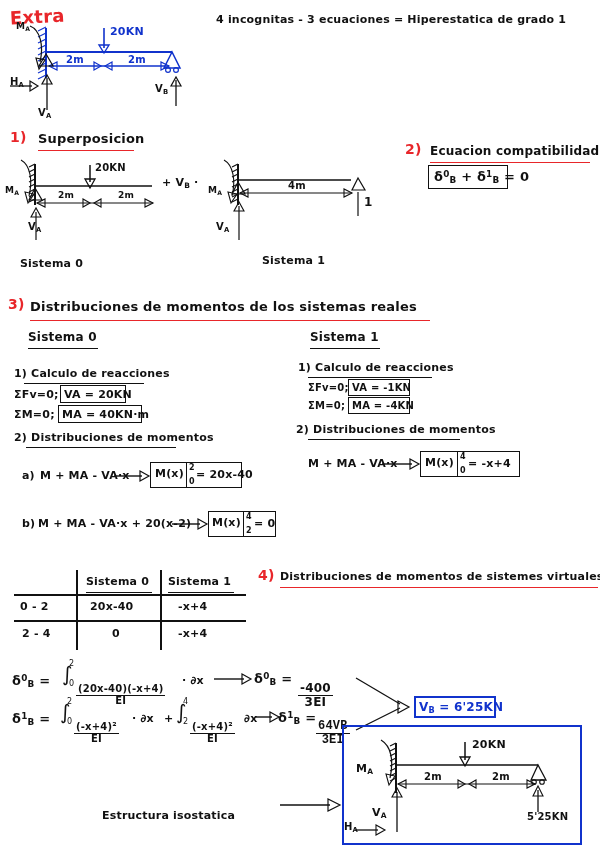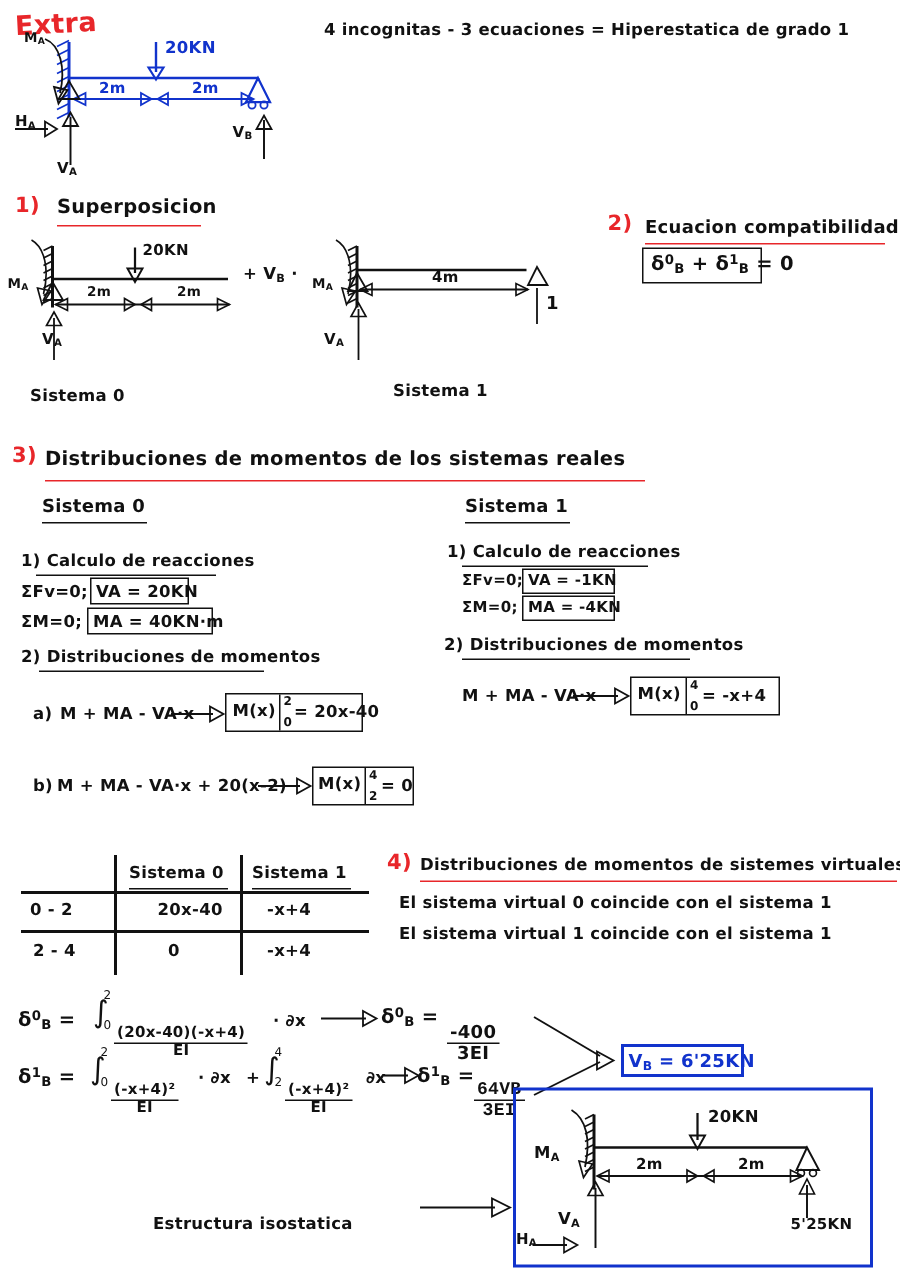--- a/index.html
+++ b/index.html
@@ -275,33 +275,31 @@
     <div class="hr" style="left:0px;top:50px;width:232px;"></div>
     <div class="vr" style="left:62px;top:0px;height:80px;"></div>
     <div class="vr" style="left:146px;top:0px;height:80px;"></div>
 
     <div class="t hand s11 blk" style="left:72px;top:6px;">Sistema 0</div>
     <div class="ulineblk" style="left:72px;top:22px;width:66px;"></div>
     <div class="t hand s11 blk" style="left:154px;top:6px;">Sistema 1</div>
     <div class="ulineblk" style="left:154px;top:22px;width:66px;"></div>
 
     <div class="t hand s11 blk" style="left:6px;top:31px;">0 - 2</div>
-    <div class="t hand s11 blk" style="left:76px;top:31px;margin-left:15px;">20x-40</div>
+    <div class="t hand s11 blk" style="left:76px;top:31px;">20x-40</div>
     <div class="t hand s11 blk" style="left:164px;top:31px;">-x+4</div>
 
     <div class="t hand s11 blk" style="left:8px;top:58px;">2 - 4</div>
     <div class="t hand s11 blk" style="left:98px;top:58px;">0</div>
     <div class="t hand s11 blk" style="left:164px;top:58px;">-x+4</div>
   </div>
 
   <div class="t hand s14 red" style="left:258px;top:568px;">4)</div>
   <div class="t hand s11 blk" style="left:280px;top:571px;">Distribuciones de momentos de sistemes virtuales</div>
   <div class="uline" style="left:280px;top:587px;width:318px;"></div>
-  <div class="t hand s11 blk" style="left:266px;top:596px;">El sistema virtual 0 coincide con el sistema 1</div>
-  <div class="t hand s11 blk" style="left:266px;top:617px;">El sistema virtual 1 coincide con el sistema 1</div>
 
   <div class="t hand s13 blk" style="left:12px;top:674px;">δ<sup>0</sup><sub>B</sub> =</div>
   <div class="intg blk" style="left:62px;top:666px;position:absolute;">∫
     <span class="lim hi">2</span>
     <span class="lim lo">0</span>
   </div>
   <div class="frac hand s10 blk" style="position:absolute;left:76px;top:668px;">
     <span class="num">(20x-40)(-x+4)</span>
     <span class="den">EI</span>
   </div>

